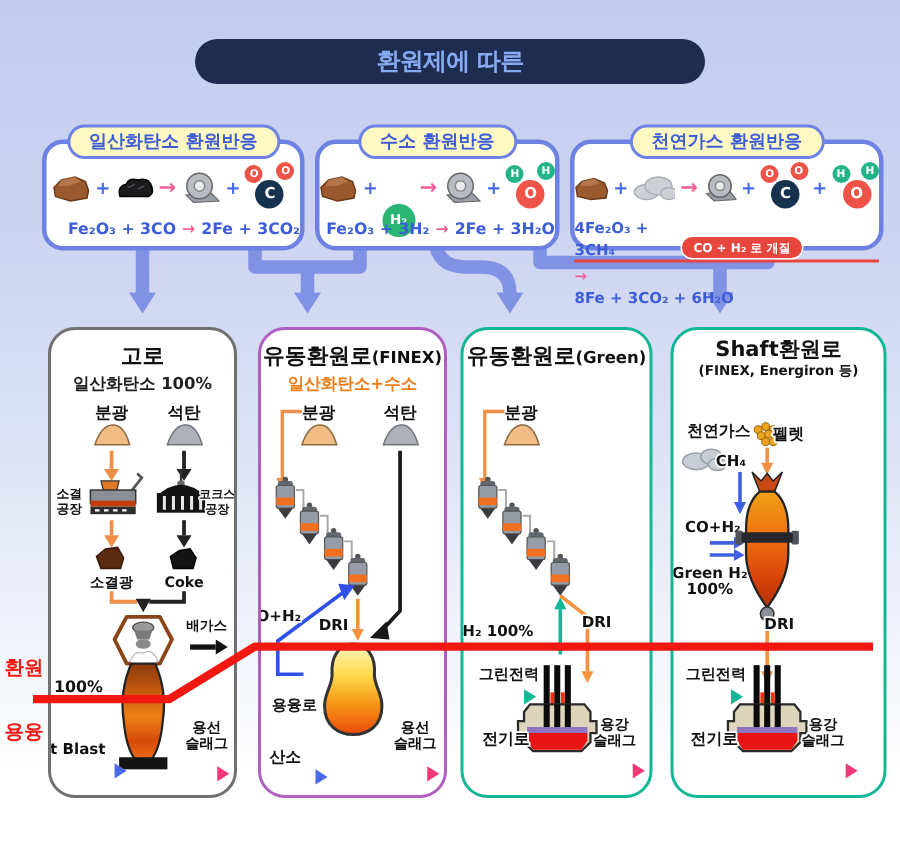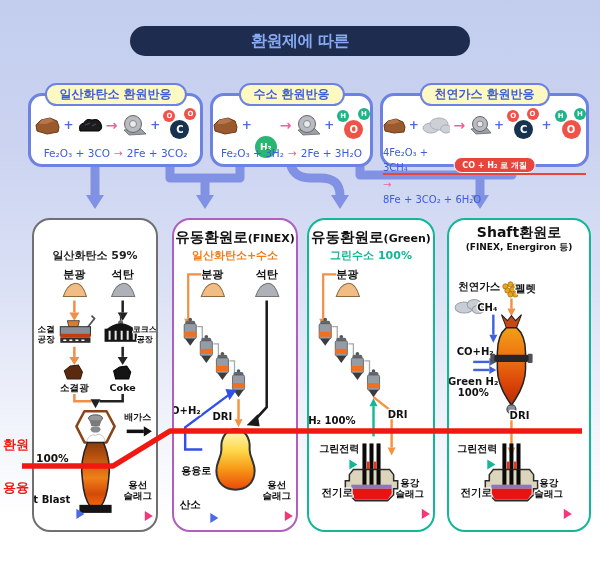--- a/index.html
+++ b/index.html
@@ -12,21 +12,21 @@
     font-weight:bold;font-size:16px;letter-spacing:-0.5px;z-index:5;}
   .banner .hl{color:#86abf2;} .banner .wt{color:#fff;}
   
   .rxbox{position:absolute;top:93px;height:74px;background:#fff;border:3px solid #6d82e2;
     border-radius:14px;box-sizing:border-box;z-index:2;}
   #rx1{left:28px;width:175px;} #rx2{left:210px;width:163px;} #rx3{left:380px;width:209px;}
   .pill{position:absolute;top:-13px;left:50%;transform:translateX(-50%);background:#fef9c3;
     border:2.5px solid #6d82e2;border-radius:999px;padding:1px 13px;font-size:12px;
     font-weight:bold;color:#3c5cd8;white-space:nowrap;}
   .rxrow{display:flex;align-items:center;justify-content:center;gap:3px;height:40px;margin-top:9px;}
-  .formula{display:flex;justify-content:center;gap:4px;font-weight:normal;font-size:10.5px;
+  .formula{display:flex;justify-content:flex-end;gap:4px;font-weight:bold;font-size:10.5px;
     color:#3c5cd8;white-space:nowrap;margin-top:2px;}
   #rx3 .formula{font-size:10px;flex-direction:column;}
   .formula .arr{color:#f0609a;}
   .plus{color:#4a6ae8;font-weight:bold;font-size:12px;}
   .rxarr{color:#f0609a;font-weight:bold;font-size:14px;}
   .underl{border-bottom:2px solid #e8453c;}
   .note-pill{position:absolute;bottom:-9px;left:55%;transform:translateX(-50%);background:#e8453c;
     color:#fff;font-size:8px;font-weight:bold;padding:1.5px 8px;border-radius:9px;
     border:1.5px solid #fff;white-space:nowrap;}
   
@@ -190,21 +190,22 @@
     <div class="formula">
       <span>4Fe₂O₃ +</span>
       <span class="underl">3CH₄</span>
       <span class="arr">→</span>
       <span>8Fe + 3CO₂ + 6H₂O</span>
     </div>
     <div class="note-pill">CO + H₂ 로 개질</div>
   </div>
 
   <div class="pcol" id="pc1">
-    <div class="psub">일산화탄소  59%</div>
+    <div class="ptitle">고로</div>
+    <div class="psub">일산화탄소  100%</div>
     <svg class="diagram" viewBox="0 0 121 308">
       <defs>
         <linearGradient id="g1f" x1="0" y1="0" x2="0" y2="1">
           <stop offset="0" stop-color="#8a3c0c"></stop>
             <stop offset="0.3" stop-color="#c85a10"></stop>
           <stop offset="0.55" stop-color="#ef8018"></stop>
             <stop offset="0.8" stop-color="#d44a08"></stop>
           <stop offset="1" stop-color="#ef6a10"></stop>
         </linearGradient>
         <linearGradient id="gb1" x1="0" y1="0" x2="1" y2="0">
@@ -377,21 +378,20 @@
       <text x="102" y="277" font-size="9.5">슬래그</text>
       <g>
         <path d="M84,294 H110" stroke="url(#gp2)" stroke-width="4"></path>
           <polygon points="110,289 110,299 118,294" fill="#f23878"></polygon>
       </g>
     </svg>
   </div>
 
   <div class="pcol" id="pc3">
     <div class="ptitle"><span>유동환원로</span><span class="sfx">(Green)</span></div>
-    <div class="psub">그린수소  100%</div>
     <svg class="diagram" viewBox="0 0 123 308">
       <defs>
         <linearGradient id="gt3" x1="0" y1="0" x2="1" y2="0">
           <stop offset="0" stop-color="#9ae8d4"></stop>
             <stop offset="1" stop-color="#12b795"></stop>
         </linearGradient>
         <linearGradient id="gp3" x1="0" y1="0" x2="1" y2="0">
           <stop offset="0" stop-color="#f8b0c8"></stop>
             <stop offset="1" stop-color="#f23878"></stop>
         </linearGradient>

